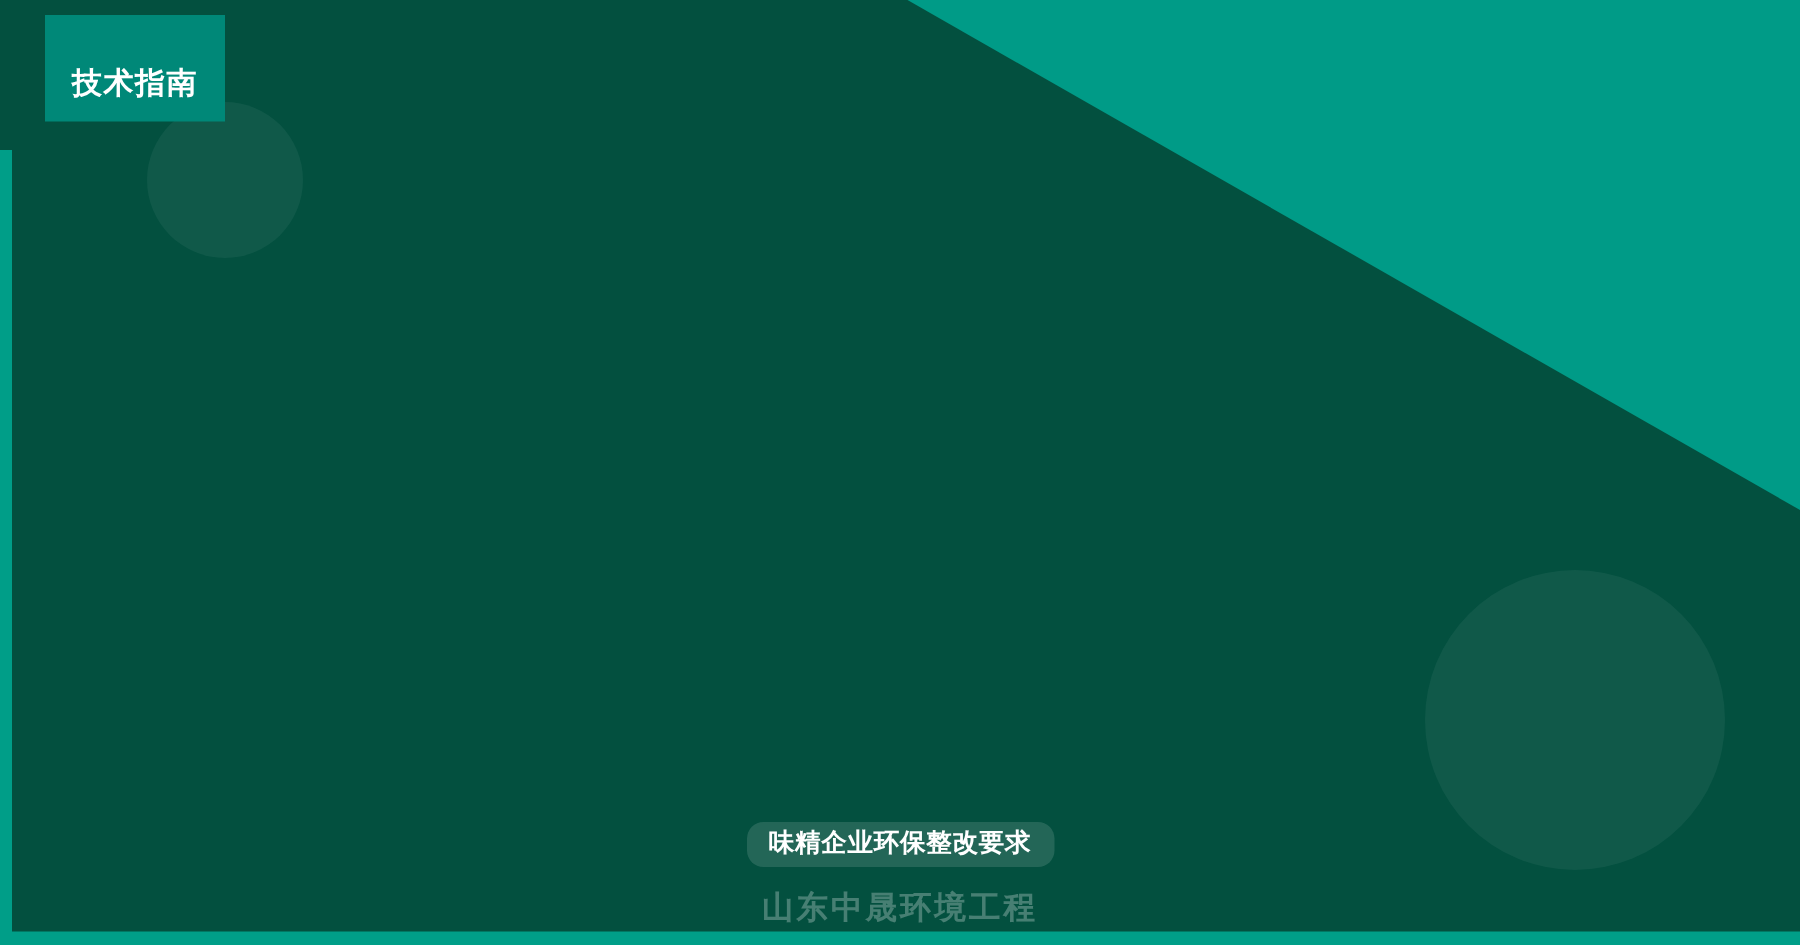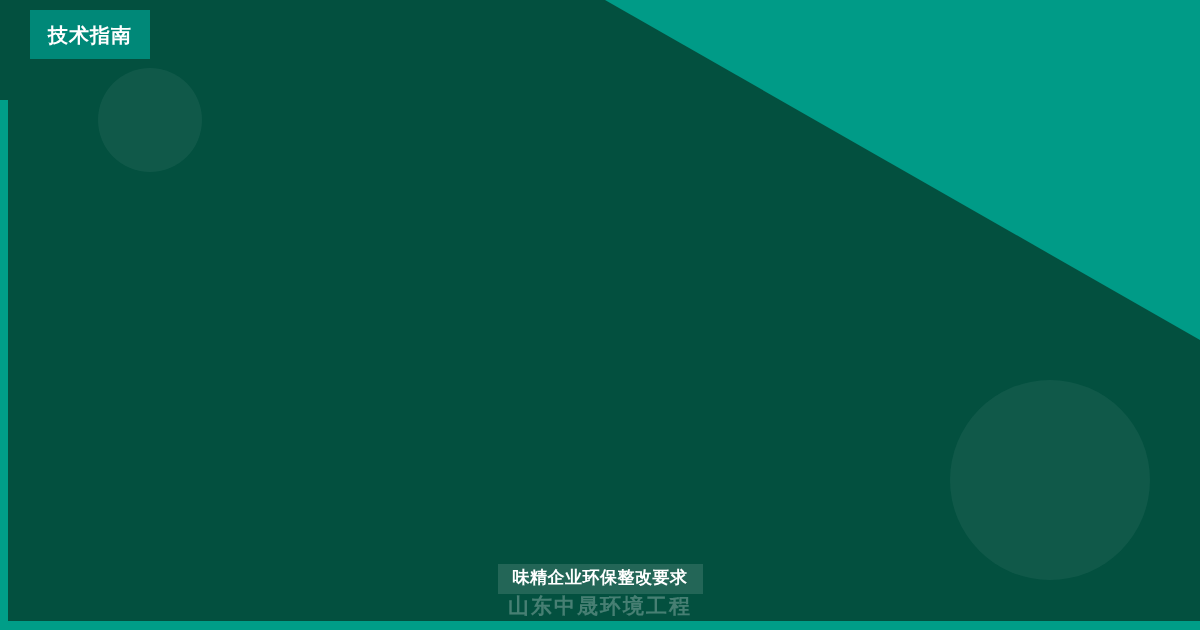--- a/index.html
+++ b/index.html
@@ -64,23 +64,23 @@
     height: 9px;
     background: #009E88;
   }
 
   
   #category-badge {
     position: absolute;
     left: 30px;
     top: 10px;
     height: 41px;
-    padding: 4px 18px;
+    padding: 15px 18px;
     display: flex;
-    align-items: center;
+    align-items: flex-end;
     background: #008878;
     color: #ffffff;
     font-size: 20px;
     font-weight: bold;
     letter-spacing: 1px;
     line-height: 1;
   }
 
   
   #headline {
@@ -109,31 +109,31 @@
     left: 0;
     right: 0;
     bottom: 12px;
     display: flex;
     flex-direction: column;
     align-items: center;
   }
   #keyword-pill {
     display: inline-block;
     padding: 4px 15px 6px;
-    border-radius: 0;
+    border-radius: 11px;
     background: rgba(255, 255, 255, 0.13);
     color: #ffffff;
     font-size: 17px;
     font-weight: bold;
     letter-spacing: 0.5px;
     line-height: 1.15;
     white-space: nowrap;
   }
   #brand-name {
-    margin-top: 0;
+    margin-top: 16px;
     color: rgba(255, 255, 255, 0.27);
     font-size: 21px;
     font-weight: bold;
     letter-spacing: 2px;
     line-height: 1.15;
     white-space: nowrap;
   }
 </style>
 </head>
 <body>

